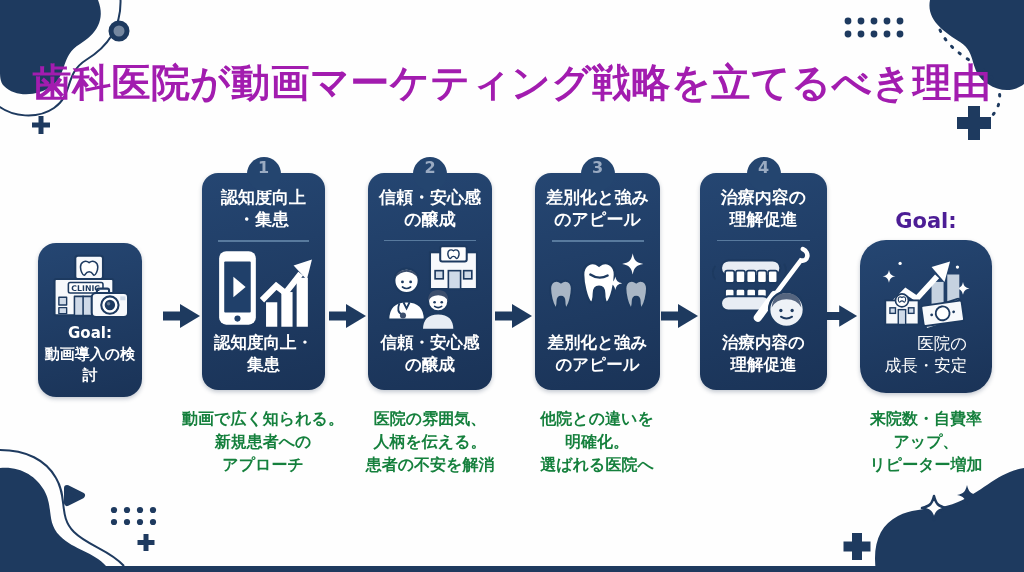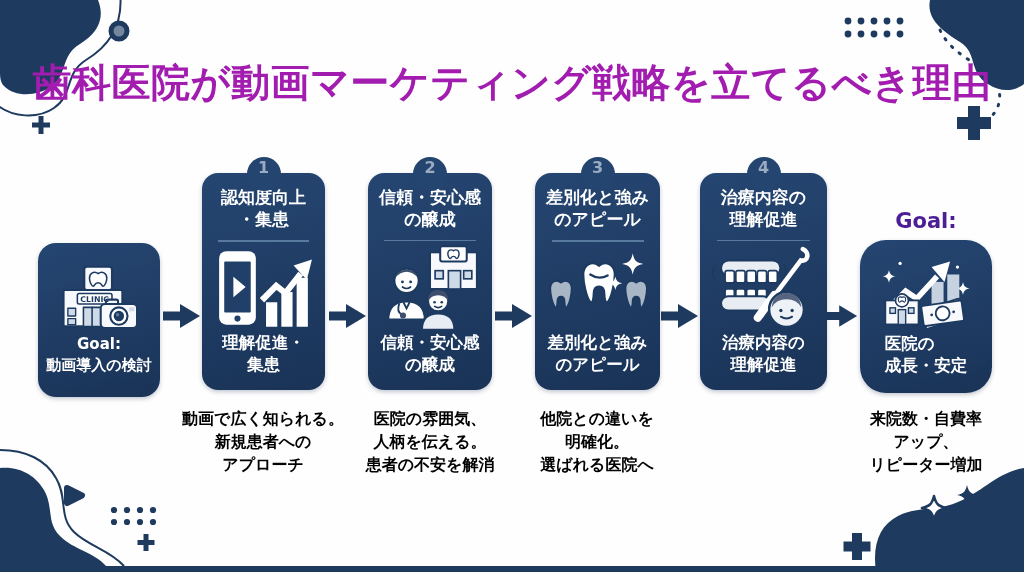--- a/index.html
+++ b/index.html
@@ -13,26 +13,26 @@
     position:absolute; top:56px; left:0; width:1024px; text-align:center;
     font-size:39px; font-weight:800; color:#a21caf; letter-spacing:0.5px;
     white-space:nowrap;
   }
 
   .node {
     position:absolute; color:#fff; display:flex; flex-direction:column; align-items:center;
     background:linear-gradient(165deg,#254672 0%,#1a3357 100%);
     box-shadow:0 2px 4px rgba(20,40,70,0.25);
   }
-  .start-node { left:38px; top:243px; width:122px; height:154px; border-radius:18px; justify-content:center; gap:5px; padding:6px 4px; }
+  .start-node { left:38px; top:243px; width:104px; height:154px; border-radius:18px; justify-content:center; gap:5px; padding:6px 4px; }
   .start-label { font-size:15px; font-weight:700; text-align:center; white-space:pre-line; line-height:1.38; }
 
   .goal-label-above { position:absolute; left:860px; top:209px; width:132px; text-align:center; font-size:21px; font-weight:700; color:#4c1d95; }
   .goal-node { left:860px; top:240px; width:132px; height:153px; border-radius:26px; justify-content:center; gap:3px; padding:6px 4px; }
-  .goal-title { font-size:16.5px; font-weight:700; text-align:left; white-space:pre-line; line-height:1.35; }
+  .goal-title { font-size:16.5px; font-weight:400; text-align:right; white-space:pre-line; line-height:1.35; }
 
   .step-card {
     position:absolute; top:173px; height:217px; border-radius:16px; color:#fff;
     background:linear-gradient(165deg,#254672 0%,#1a3357 100%);
     display:flex; flex-direction:column; align-items:center; padding:13px 5px 12px;
     box-shadow:0 2px 4px rgba(20,40,70,0.25);
   }
   .card-1 { left:202px; width:123px; }
   .card-2 { left:368px; width:124px; }
   .card-3 { left:535px; width:125px; }
@@ -45,21 +45,21 @@
   }
   .badge span { font-size:16px; font-weight:700; color:#9aabc2; line-height:1; margin-top:3px; }
 
   .card-header { font-size:17px; font-weight:700; text-align:center; white-space:pre-line; line-height:1.32; }
   .card-divider { width:80%; height:2px; background:#587a9e; margin:9px 0 4px; border:none; }
   .card-icon { flex:1; display:flex; align-items:center; justify-content:center; }
   .card-footer { font-size:16.5px; font-weight:700; text-align:center; white-space:pre-line; line-height:1.32; margin-bottom:2px; }
 
   .desc {
     position:absolute; top:407px; width:180px; text-align:center;
-    font-size:16px; font-weight:700; color:#000000; white-space:pre-line; line-height:1.44;
+    font-size:16px; font-weight:700; color:#15803d; white-space:pre-line; line-height:1.44;
   }
   .desc-1 { left:173px; } .desc-2 { left:340px; } .desc-3 { left:507px; } .desc-4 { left:674px; } .desc-goal { left:836px; }
 
   .arrow { position:absolute; top:301px; width:38px; height:30px; }
   .arrow-1 { left:163px; } .arrow-2 { left:329px; } .arrow-3 { left:495px; } .arrow-4 { left:661px; } .arrow-5 { left:824px; width:34px; }
 </style>
 </head>
 <body>
 
 <div class="page">
@@ -181,21 +181,21 @@
         <rect x="11" y="14" width="26" height="50" rx="1" fill="#20406a"></rect>
         <path d="M20 29 L32 39 L20 49 Z" fill="#ffffff"></path>
         <circle cx="24" cy="70" r="3" fill="#20406a"></circle>
         <rect x="52" y="54" width="11" height="24" fill="#ffffff"></rect>
         <rect x="67" y="44" width="11" height="34" fill="#ffffff"></rect>
         <rect x="82" y="30" width="11" height="48" fill="#ffffff"></rect>
         <path d="M48 52 L62 38 L71 45 L86 26" stroke="#ffffff" stroke-width="6" fill="none"></path>
         <path d="M79 18 L97 12 L92 32 Z" fill="#ffffff"></path>
       </svg>
     </div>
-    <div class="card-footer">理解促進・
+    <div class="card-footer">認知度向上・
 集患</div>
   </div>
   <div class="desc desc-1">動画で広く知られる。
 新規患者への
 アプローチ</div>
 
   <div class="step-card card-2">
     <div class="badge">
         <span>2</span>
       </div>

